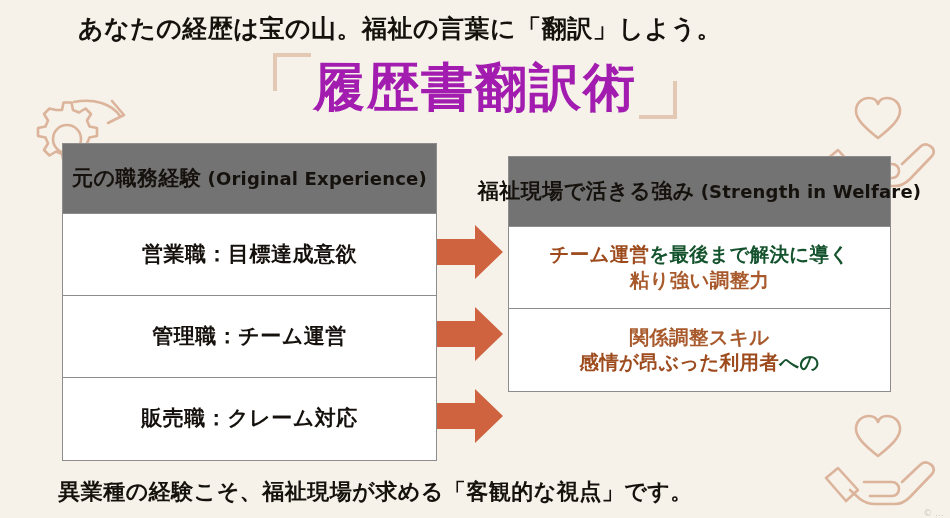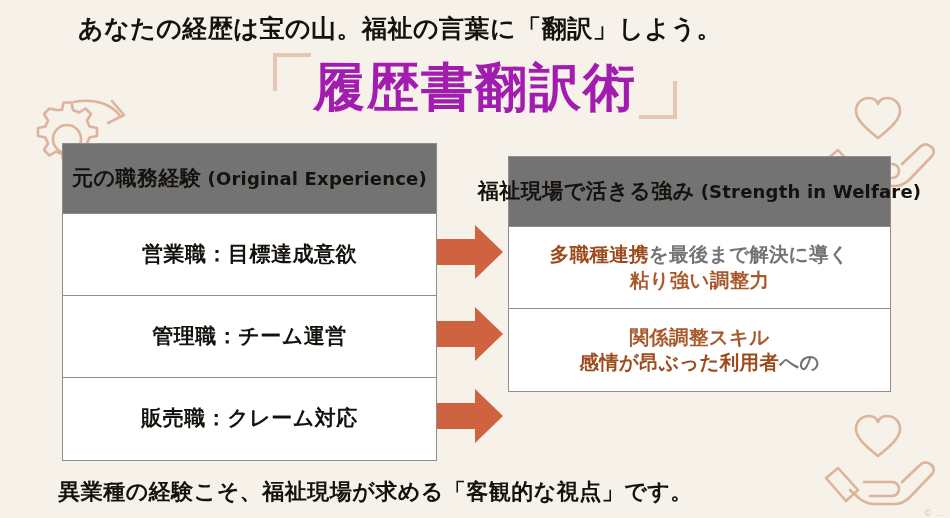--- a/index.html
+++ b/index.html
@@ -151,21 +151,21 @@
     white-space: nowrap;
   }
 
   .right-line {
     font-size: 19.5px;
     font-weight: bold;
     letter-spacing: 0.3px;
     white-space: nowrap;
   }
   .hl   { color: #9d4a1d; }
-  .blk  { color: #737373; }
+  .blk  { color: #14532d; }
   .emph { color: #a85a2c; }
 
   
   #arrows {
     position: absolute;
     left: 0; top: 143px;
     width: 950px; height: 318px;
     z-index: 4;
     pointer-events: none;
   }
@@ -264,21 +264,21 @@
     </div>
 
     <div class="column" id="col-right">
       <div class="cell head">
         <span class="head-jp">福祉現場で活きる強み</span>
         <span class="head-en">(Strength in Welfare)</span>
       </div>
 
       <div class="cell body">
         <div class="right-line">
-          <span class="hl">多職種連携</span><span class="blk">を最後まで解決に導く</span>
+          <span class="hl">チーム運営</span><span class="blk">を最後まで解決に導く</span>
         </div>
         <div class="right-line emph">粘り強い調整力</div>
       </div>
 
 
       <div class="cell body">
         <div class="right-line emph">関係調整スキル</div>
         <div class="right-line">
           <span class="hl">感情が昂ぶった利用者</span><span class="blk">への</span>
         </div>

